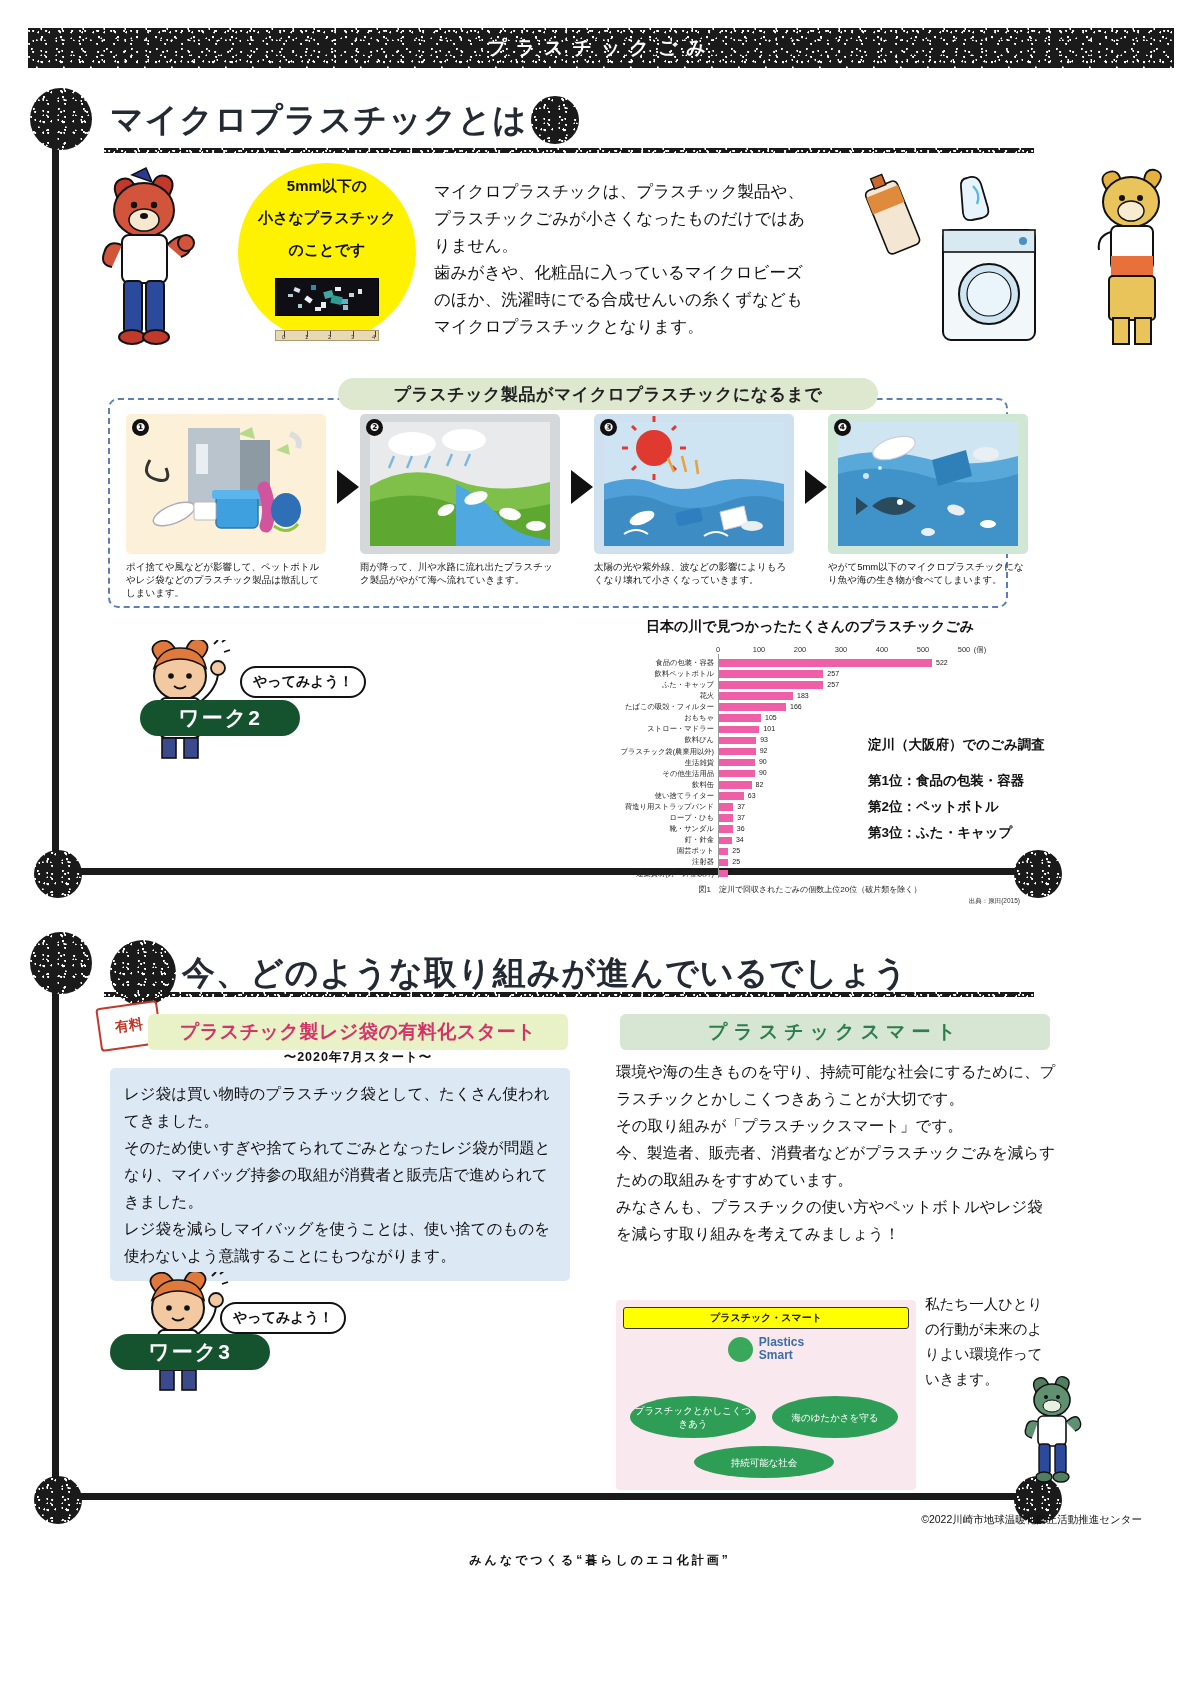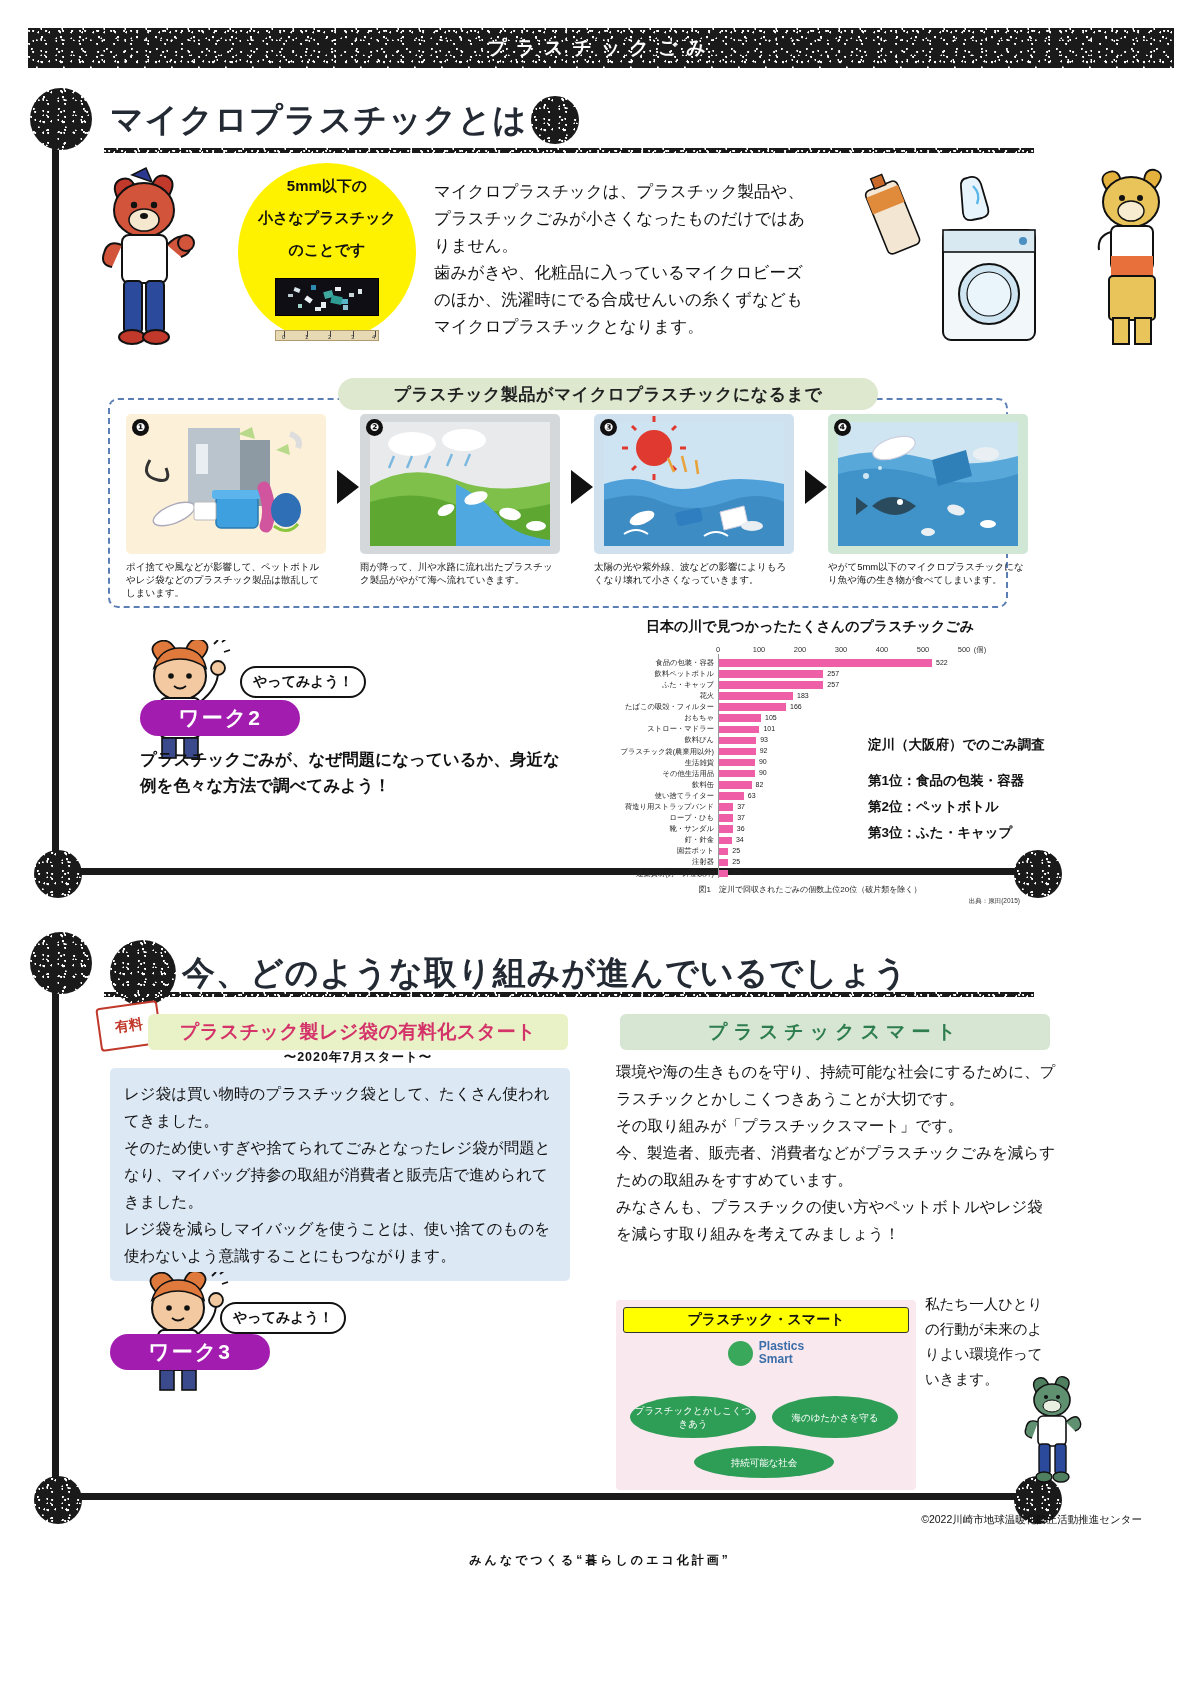--- a/index.html
+++ b/index.html
@@ -121,21 +121,21 @@
   .arrow {
     position:absolute; top:470px; width:0; height:0;
     border-top:17px solid transparent; border-bottom:17px solid transparent;
     border-left:22px solid #111;
   }
 
   
   .work-block { position:absolute; }
   .work-pill {
     width:160px; height:36px; border-radius:18px;
-    background:#a21caf; color:#fff;
+    background:#14532d; color:#fff;
     display:flex; align-items:center; justify-content:center;
     font-size:21px; font-weight:bold; letter-spacing:2px;
   }
   .work-bubble {
     position:absolute; background:#fff; border:2.5px solid #111;
     border-radius:18px; padding:5px 11px;
     font-size:14px; font-weight:bold; color:#111; white-space:nowrap;
   }
   .work-text {
     margin-top:10px; font-size:16.5px; line-height:26px;
@@ -203,21 +203,21 @@
     position:absolute; left:616px; top:1058px; width:440px;
     font-size:15.5px; line-height:27px; color:#111;
   }
 
   #smart-diagram {
     position:absolute; left:616px; top:1300px; width:300px; height:190px;
     background:#fae8ef; border-radius:4px; padding:7px;
   }
   #smart-diagram .sd-title {
     background:#ffff00; border:1.5px solid #333; text-align:center;
-    font-size:14px; font-weight:bold; color:#111; padding:3px 0; border-radius:3px;
+    font-size:10px; font-weight:bold; color:#111; padding:3px 0; border-radius:3px;
   }
   #smart-diagram .sd-logo {
     display:flex; align-items:center; justify-content:center; margin-top:7px; gap:6px;
   }
   #smart-diagram .sd-logo-circle {
     width:25px; height:25px; border-radius:50%; background:#3aa85a;
   }
   #smart-diagram .sd-logo-text { font-size:12px; color:#3a6ea8; line-height:13px; font-weight:bold; }
   .sd-ellipse {
     position:absolute; background:#2e9e57; color:#fff;
@@ -465,21 +465,20 @@
   <path d="M70 62 q18 -14 18 -30" stroke="#111" stroke-width="2" fill="none"></path>
   <circle cx="88" cy="28" r="7" fill="#f2c9a0" stroke="#111" stroke-width="1.8"></circle>
   <path d="M30 66 q-14 8 -12 24" stroke="#111" stroke-width="2" fill="none"></path>
   <path d="M84 4 l4 -4 M94 12 l6 -2 M92 2 l4 -3" stroke="#111" stroke-width="1.8"></path>
   <rect x="32" y="98" width="14" height="20" fill="#3a4a8c" stroke="#111" stroke-width="1.6"></rect>
   <rect x="54" y="98" width="14" height="20" fill="#3a4a8c" stroke="#111" stroke-width="1.6"></rect>
 </svg>
 <div class="work-block" style="left:140px;top:700px;width:420px;">
   <div class="work-bubble" style="left:100px;top:-34px;">やってみよう！</div>
   <div class="work-pill">ワーク2</div>
-  <div class="work-text">プラスチックごみが、なぜ問題になっているか、身近な例を色々な方法で調べてみよう！</div>
 </div>
 
 <div id="chart-wrap">
   <div id="chart-title">日本の川で見つかったたくさんのプラスチックごみ</div>
   <div class="chart-grid" id="chart-body">
       <div class="axis-row">
         <span class="axis-label" style="left: 118px;">0</span>
         <span class="axis-label" style="left: 159px;">100</span>
         <span class="axis-label" style="left: 200px;">200</span>
         <span class="axis-label" style="left: 241px;">300</span>

